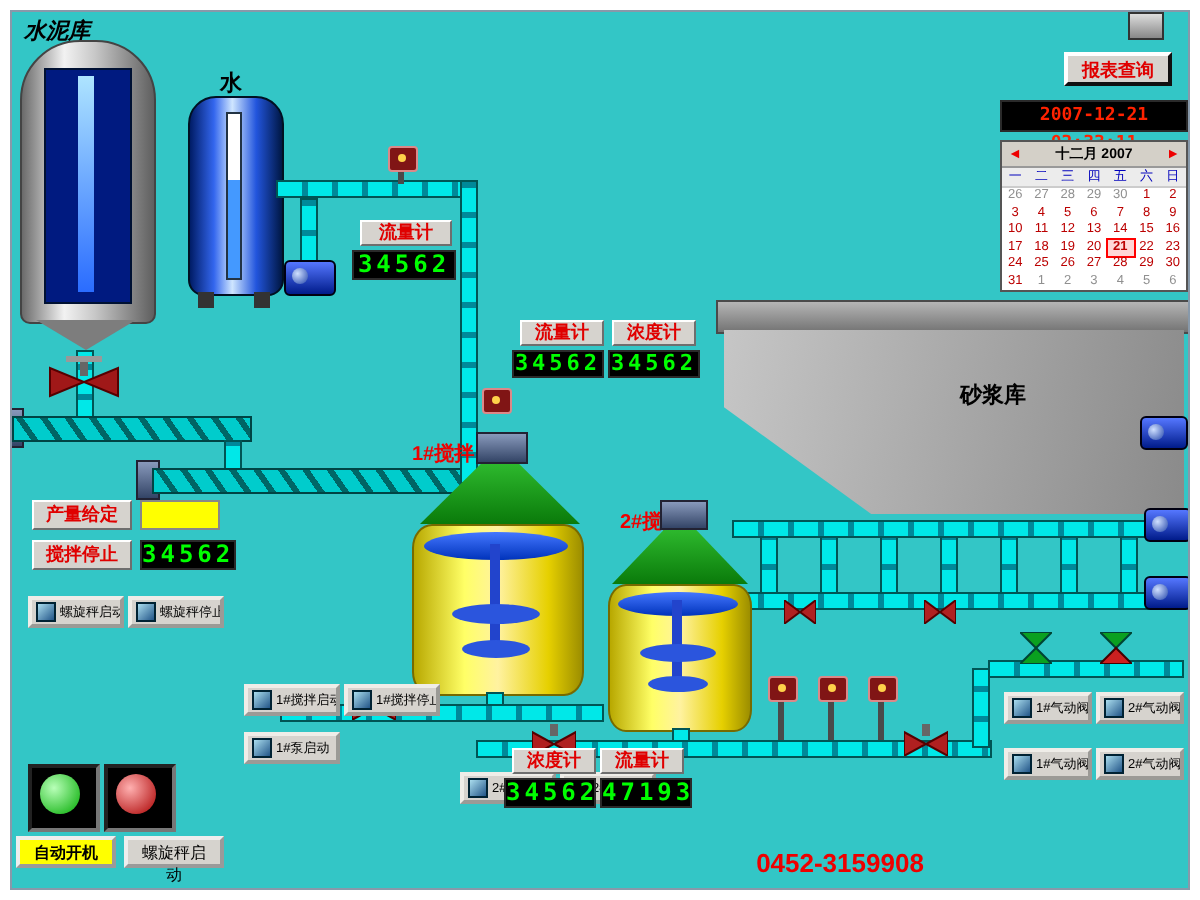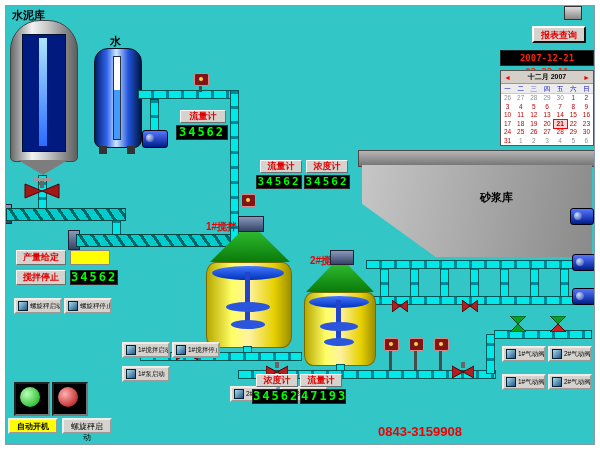--- a/index.html
+++ b/index.html
@@ -40,21 +40,21 @@
   #cal-grid .adj{color:#909090;}
   #cal-grid .sel{outline:1px solid #f00;background:#ffd6d6;font-weight:bold;}
   .ind{background:#000;border:2px inset #777;}
   .ind i{position:absolute;left:4px;top:3px;width:20px;height:20px;border-radius:50%;display:block;}
 </style>
 </head>
 <body>
 
 <div id="screen">
 
-  <div class="abs lbl" style="left:12px;top:8px;font-size:11px;">水泥库</div>
+  <div class="abs lbl" style="left:12px;top:8px;font-size:11px;font-style:italic;">水泥库</div>
   <div class="abs" style="left:564px;top:6px;width:16px;height:12px;background:linear-gradient(#dddddd,#888888);border:1px solid #333;z-index:100;"></div>
   <button class="abs plate" style="left:532px;top:26px;width:54px;height:17px;font-size:9px;border-width:2px;border-style:outset;border-color:#fff #666 #666 #fff;">报表查询</button>
   <div class="abs led" style="left:500px;top:50px;width:94px;height:16px;font-size:9px;line-height:14px;letter-spacing:0;color:#ff2200;">2007-12-21 02:33:11</div>
 
   <div class="abs cal" style="left:500px;top:70px;width:94px;">
     <div class="cal-head">
       <span class="red">◄</span>
       <span style="font-weight:bold;color:#000;">十二月 2007</span>
       <span class="red">►</span>
     </div>
@@ -289,16 +289,16 @@
   <div class="abs ind" style="left:14px;top:382px;width:32px;height:30px;">
       <i style="background:radial-gradient(circle at 35% 35%,#b8ffb8,#00aa00);"></i>
     </div>
   <div class="abs ind" style="left:52px;top:382px;width:32px;height:30px;">
       <i style="background:radial-gradient(circle at 35% 35%,#ffb0b0,#aa0000);"></i>
     </div>
   <button class="abs" style="left:8px;top:418px;width:50px;height:16px;background:#ffff00;border:2px outset #eee;font-size:8px;font-weight:bold;cursor:pointer;">自动开机</button>
   <button class="abs" style="left:62px;top:418px;width:50px;height:16px;background:#d6d3ce;border:2px outset #eee;font-size:8px;cursor:pointer;">螺旋秤启动</button>
 
   <div class="abs red" style="left:250px;top:424px;width:340px;display:flex;justify-content:center;gap:16px;font-size:13px;font-weight:bold;">
-    <span>0843-3159908</span>
+    <span>0452-3159908</span>
   </div>
 
 </div>
 
 </body></html>

